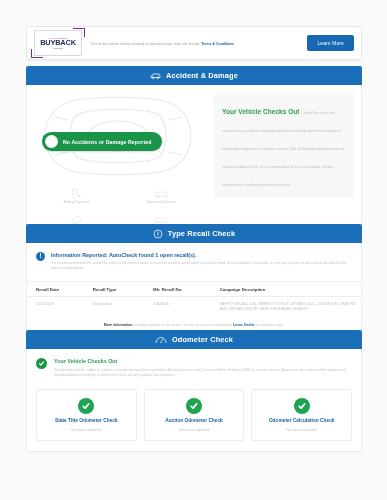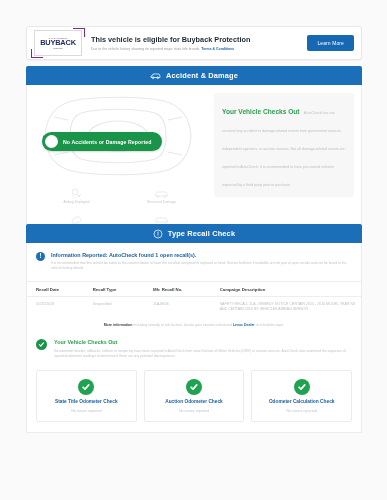--- a/index.html
+++ b/index.html
@@ -124,21 +124,20 @@
 
   <div class="buyback">
     <div class="bb-logo">
       <div class="bb-arrow tr"></div>
       <div class="bb-arrow bl"></div>
       <div class="l-top">5 Year AutoCheck</div>
       <div class="l-mid">BUYBACK</div>
       <div class="l-bot">Protection</div>
     </div>
     <div class="bb-text">
-      <div class="bb-title">This vehicle is eligible for Buyback Protection</div>
       <div class="bb-sub">
         <span>Due to the vehicle history showing no reported major state title brands.</span>
         <b>Terms &amp; Conditions</b>
       </div>
     </div>
     <button class="bb-btn">Learn More</button>
   </div>
 
   <div class="section" id="sec-accident">
     <div class="sec-head">
@@ -253,20 +252,28 @@
       <div class="rc-more">
         <b>More information</b>
         <span>including remedy or risk factors. Locate your nearest authorized</span>
         <a href="#">Lexus Dealer</a>
         <span>to schedule repair.</span>
       </div>
     </div>
   </div>
 
   <div class="section" id="sec-odo">
+    <div class="sec-head">
+      <svg width="12" height="9" viewBox="0 0 24 18">
+        <path d="M2 15 A10 10 0 0 1 22 15" fill="none" stroke="#ffffff" stroke-width="1.6" stroke-linecap="round"></path>
+        <path d="M12 14 L16 8" stroke="#ffffff" stroke-width="1.5" stroke-linecap="round"></path>
+        <circle cx="12" cy="14.6" r="1.1" fill="#ffffff"></circle>
+      </svg>
+      <span>Odometer Check</span>
+    </div>
     <div class="sec-body odo-body">
       <div class="odo-alert">
         <div class="odo-check">
           <svg width="7" height="7" viewBox="0 0 12 12">
             <path d="M2.5 6.3 L4.8 8.6 L9.3 3.4" fill="none" stroke="#ffffff" stroke-width="2" stroke-linecap="round" stroke-linejoin="round"></path>
           </svg>
         </div>
         <div>
           <div class="odo-title">Your Vehicle Checks Out</div>
           <div class="odo-text">No odometer brands, rollbacks, rollover or tampering have been reported to AutoCheck from state Division of Motor Vehicles (DMV) or auction sources. AutoCheck also examined the sequence of reported odometer readings to determine if there are any potential discrepancies.</div>

